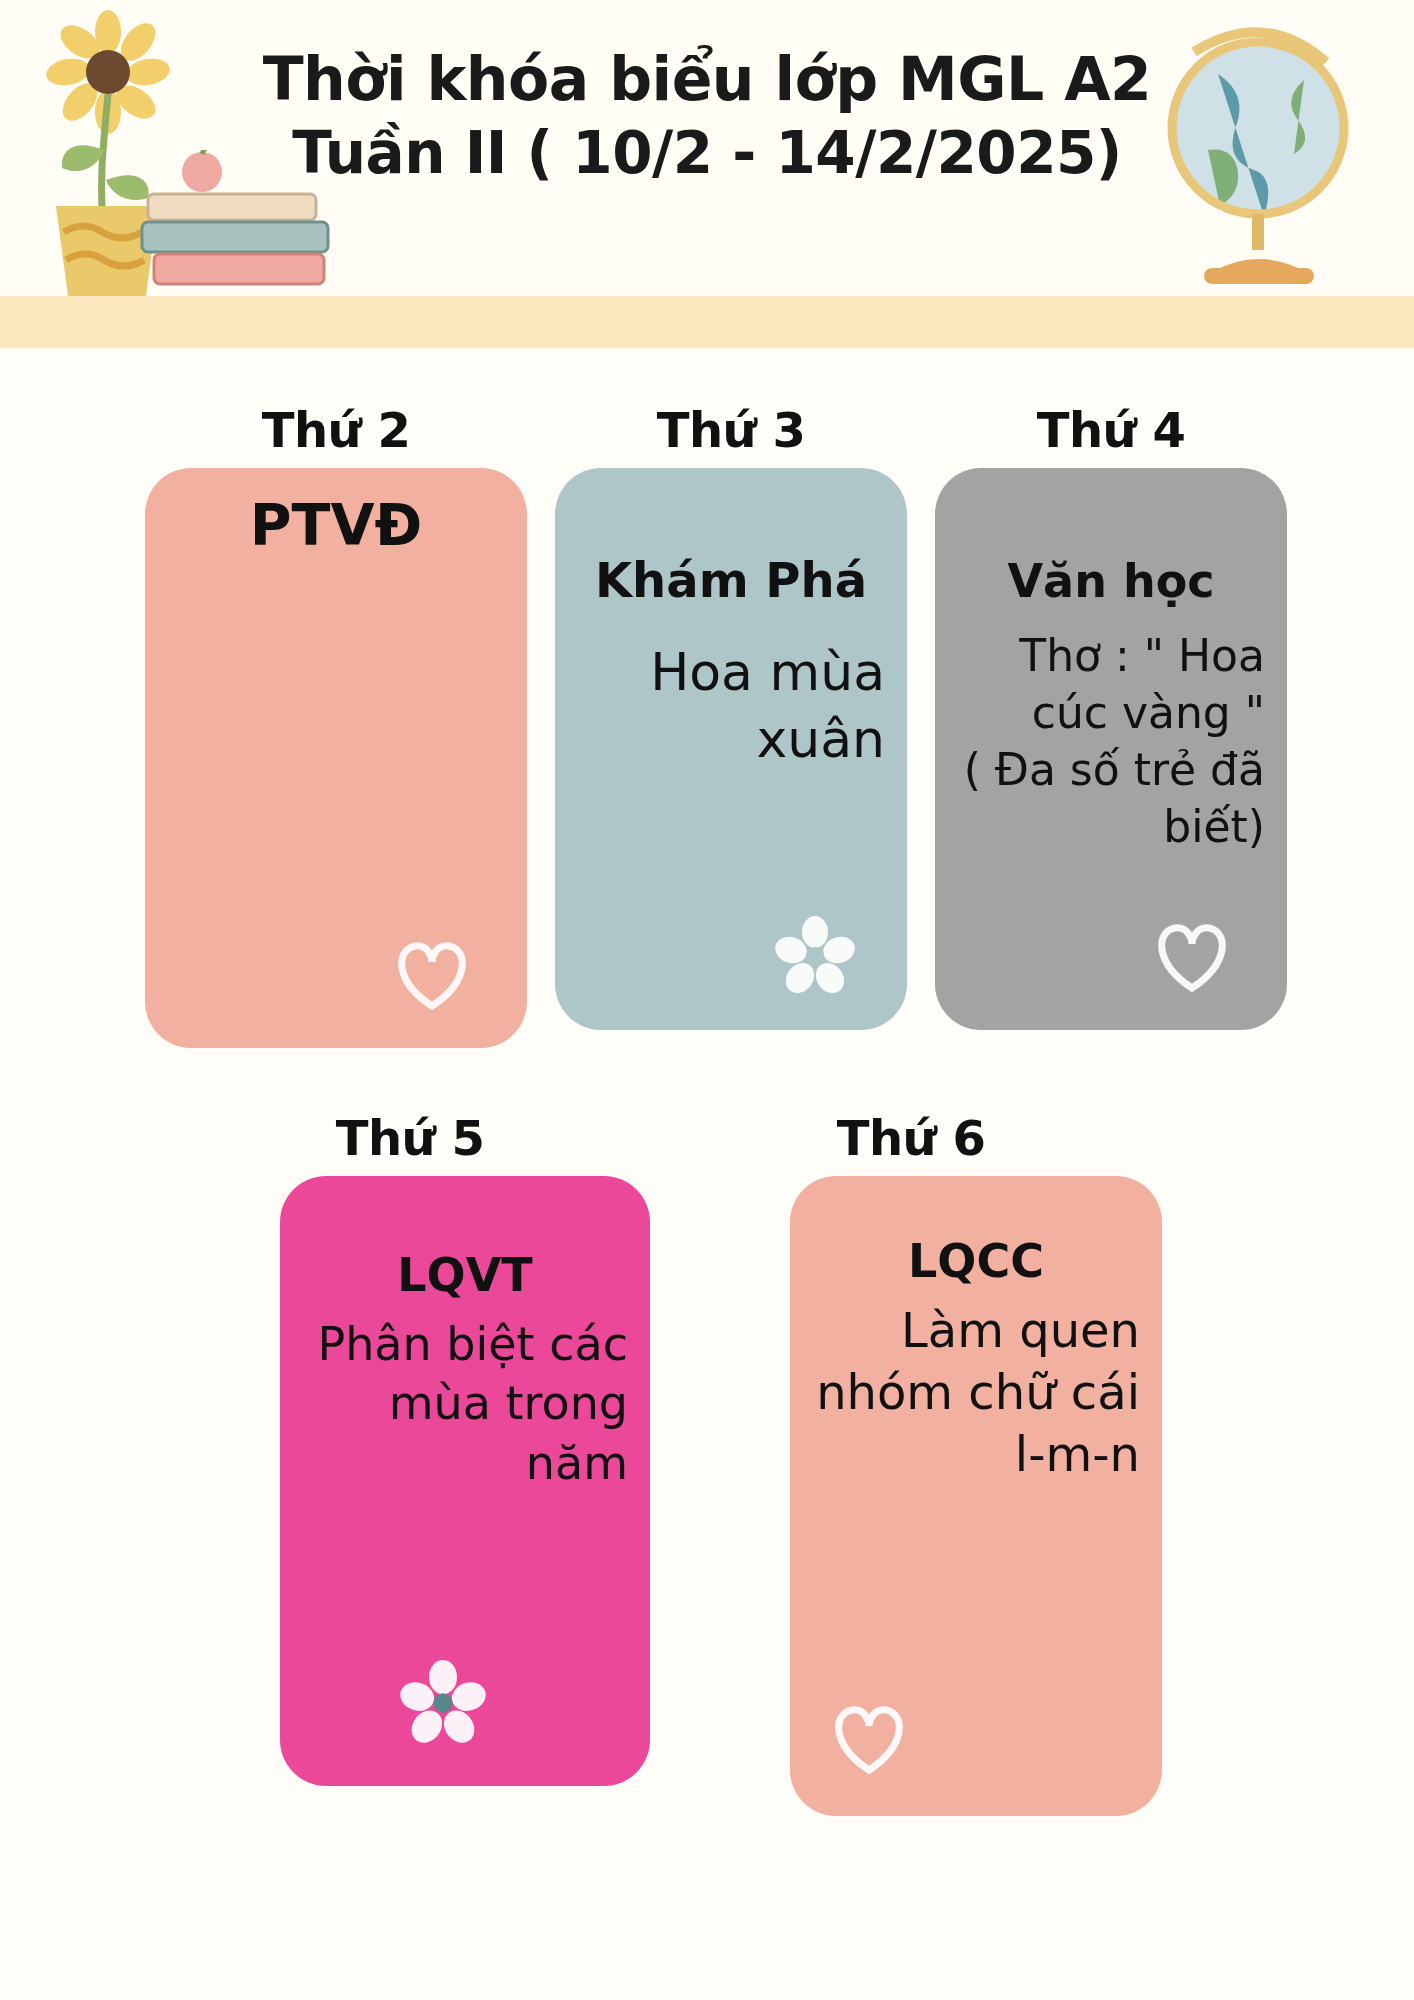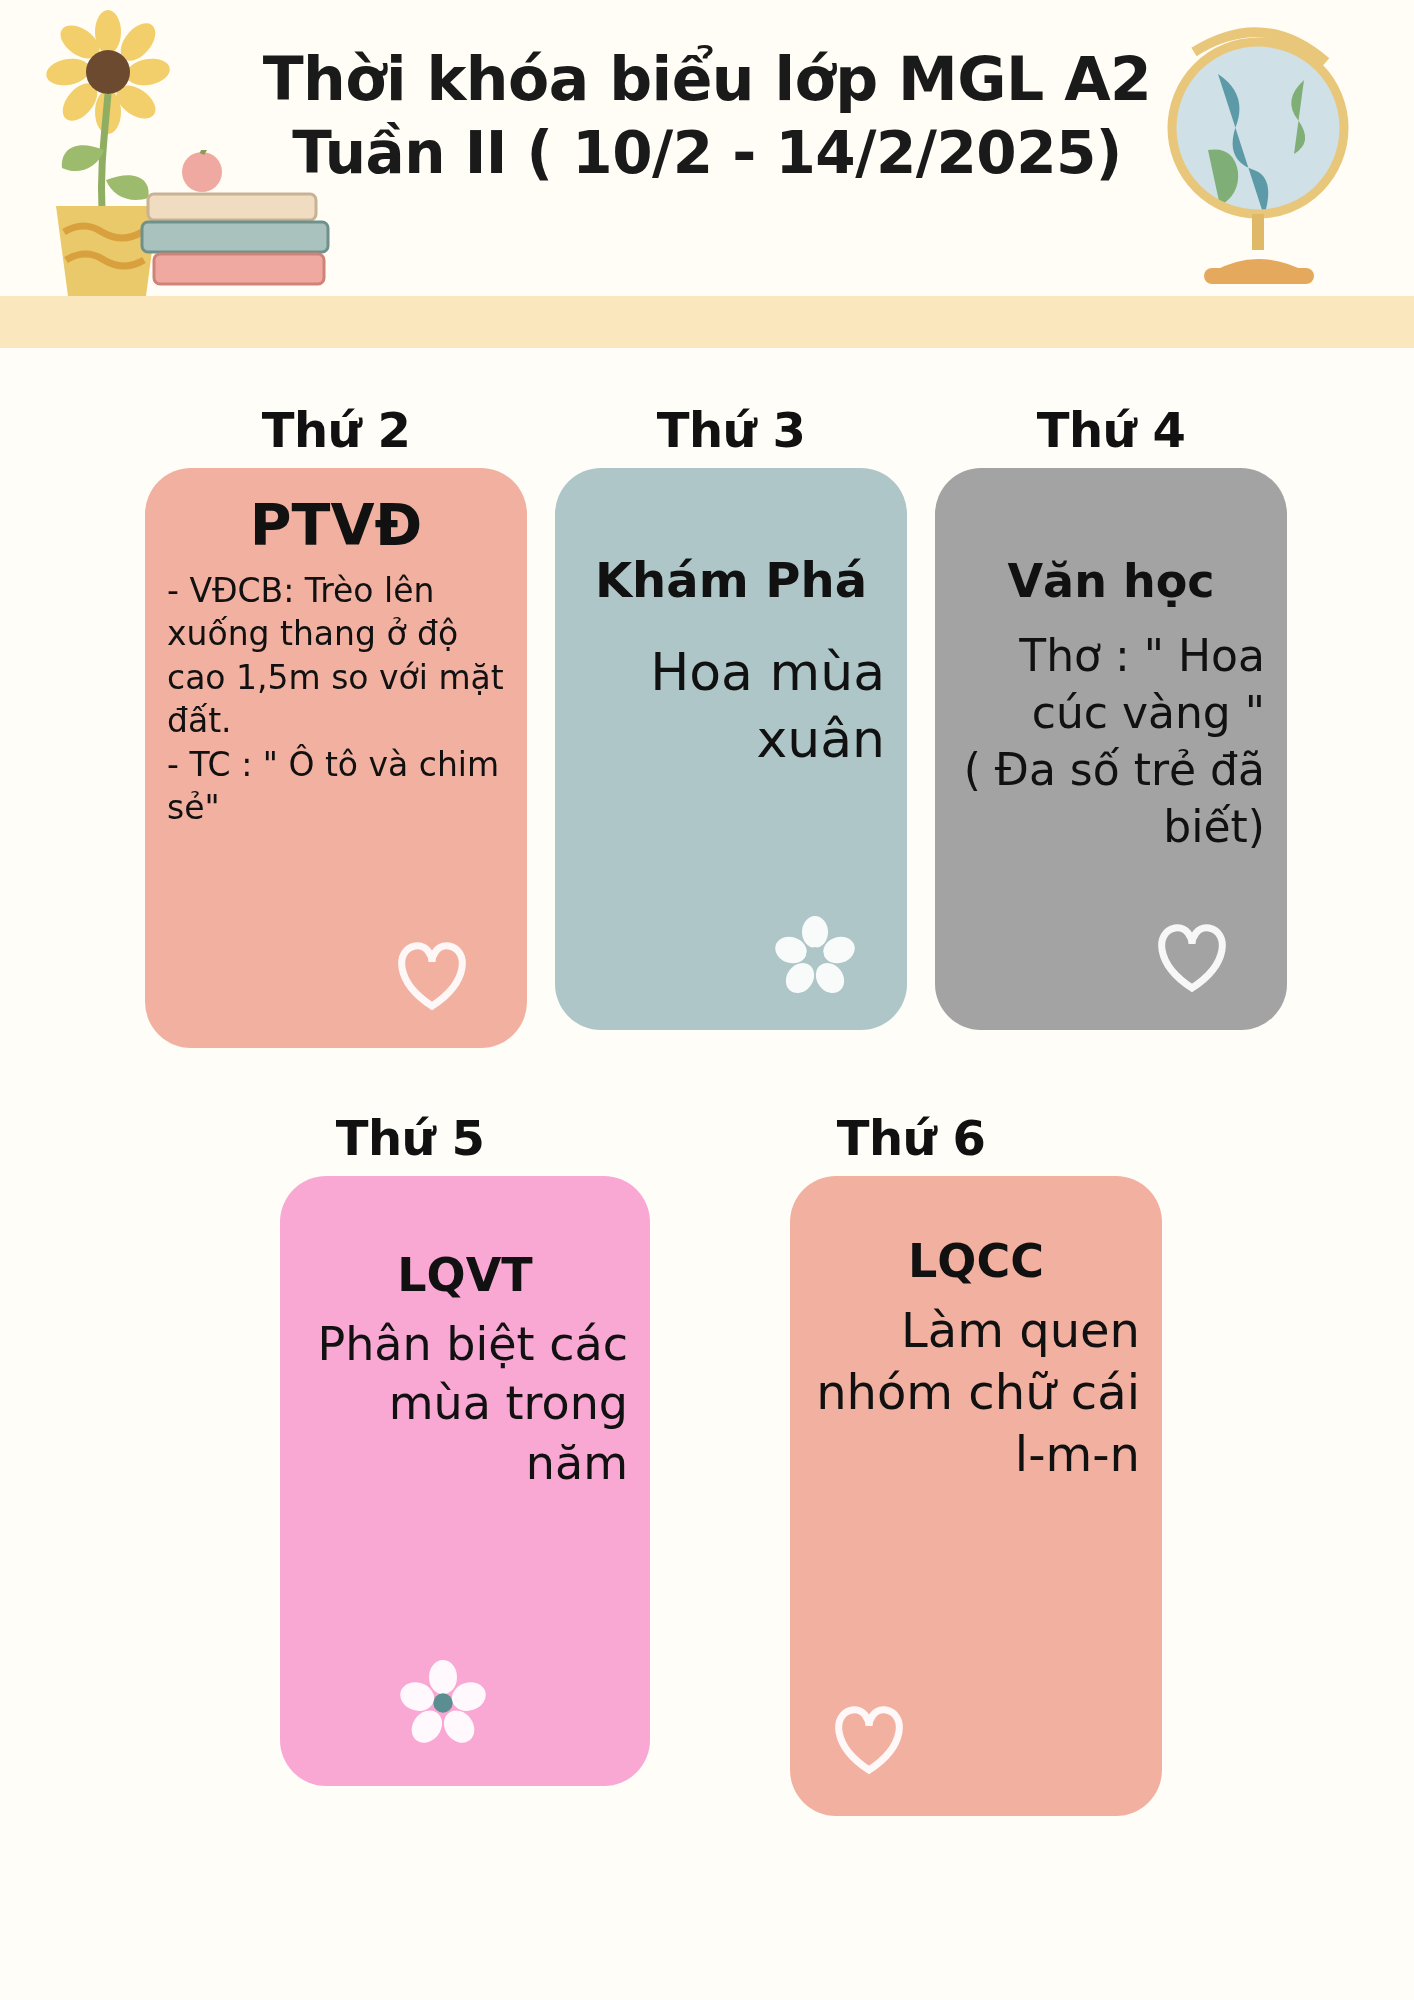--- a/index.html
+++ b/index.html
@@ -118,21 +118,21 @@
   .card-body.small {
     font-size: 33px;
     text-align: left;
     line-height: 1.32;
   }
 
   
   .c-mon { width: 382px; height: 580px; background: #f2b1a0; }
   .c-tue { width: 352px; height: 562px; background: #aec6c8; }
   .c-wed { width: 352px; height: 562px; background: #a3a3a3; }
-  .c-thu { width: 370px; height: 610px; background: #f9a8d4; }
+  .c-thu { width: 370px; height: 610px; background: #ec4899; }
   .c-fri { width: 372px; height: 640px; background: #f2b1a0; }
 
   .c-mon .card-title { margin-bottom: 12px; }
   .c-tue .card-title { font-size: 48px; margin-top: 60px; }
   .c-tue .card-body { font-size: 52px; margin-top: 26px; }
   .c-wed .card-title { font-size: 46px; margin-top: 62px; }
   .c-wed .card-body { font-size: 44px; margin-top: 14px; }
   .c-thu .card-title { font-size: 46px; margin-top: 48px; }
   .c-thu .card-body { font-size: 46px; margin-top: 8px; }
   .c-fri .card-title { font-size: 46px; margin-top: 34px; }
@@ -218,22 +218,20 @@
 </div>
 
 <div class="schedule">
 
   <div class="row row-1">
 
     <div class="day">
       <div class="day-label">Thứ 2</div>
       <div class="card c-mon">
         <div class="card-title">PTVĐ</div>
-        <div class="card-body small">- VĐCB: Trèo lên xuống thang ở độ cao 1,5m so với mặt đất.
-- TC : " Ô tô và chim sẻ"</div>
         <svg class="doodle heart" width="86" height="74" viewBox="0 0 86 74">
           <path d="M43 68 C6 44, 6 12, 26 8 C38 6, 43 18, 43 24 C43 18, 48 6, 60 8 C80 12, 80 44, 43 68 Z" fill="none" stroke="#ffffff" stroke-width="7" stroke-linecap="round"></path>
         </svg>
       </div>
     </div>
 
     <div class="day">
       <div class="day-label">Thứ 3</div>
       <div class="card c-tue">
         <div class="card-title">Khám Phá</div>

